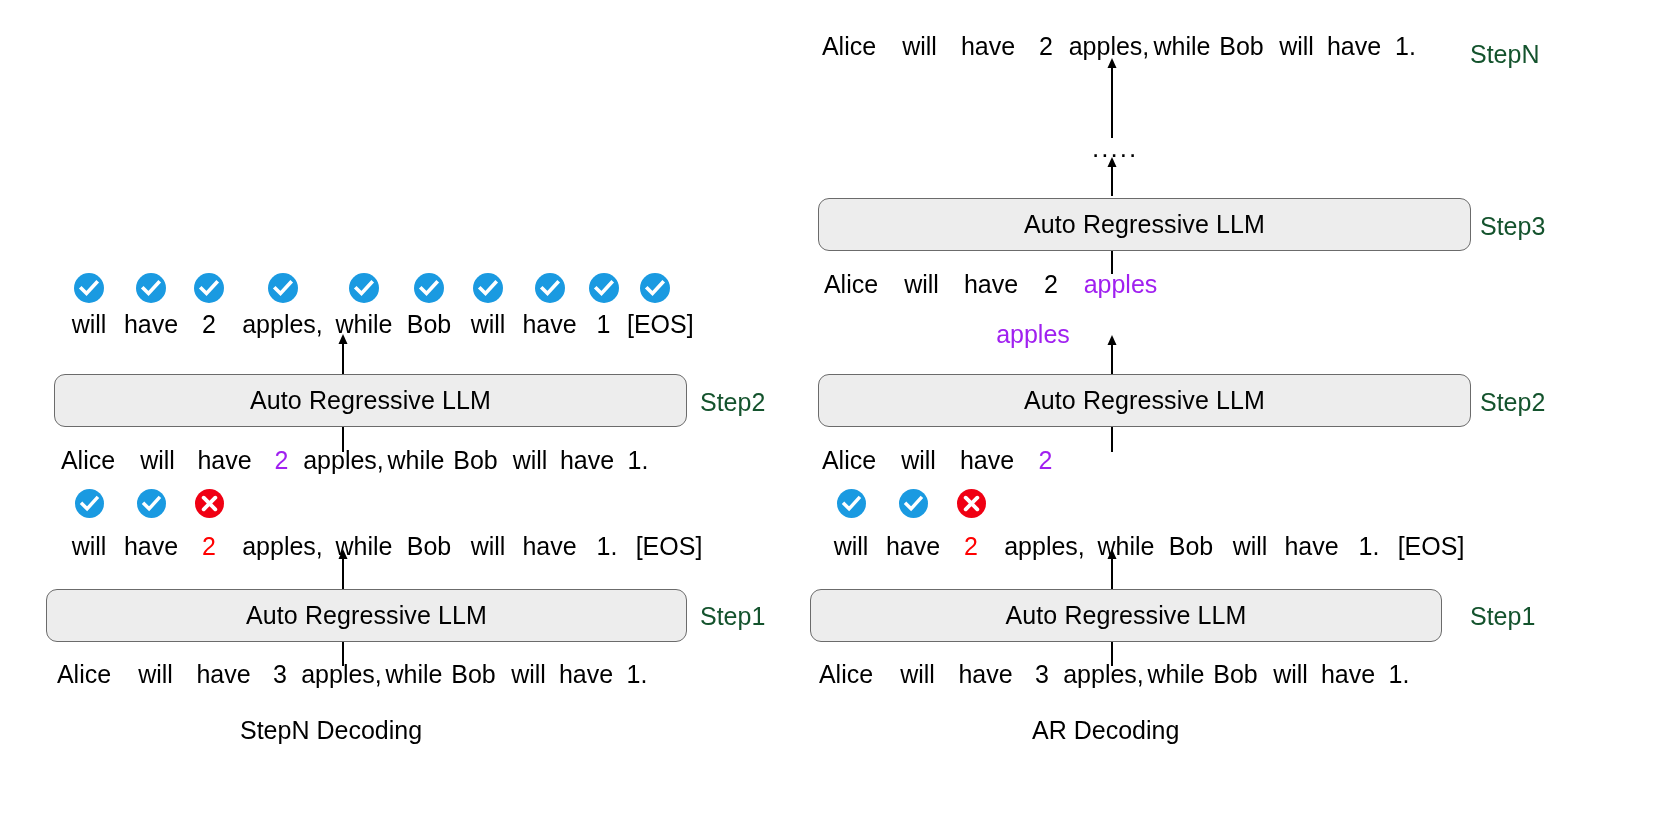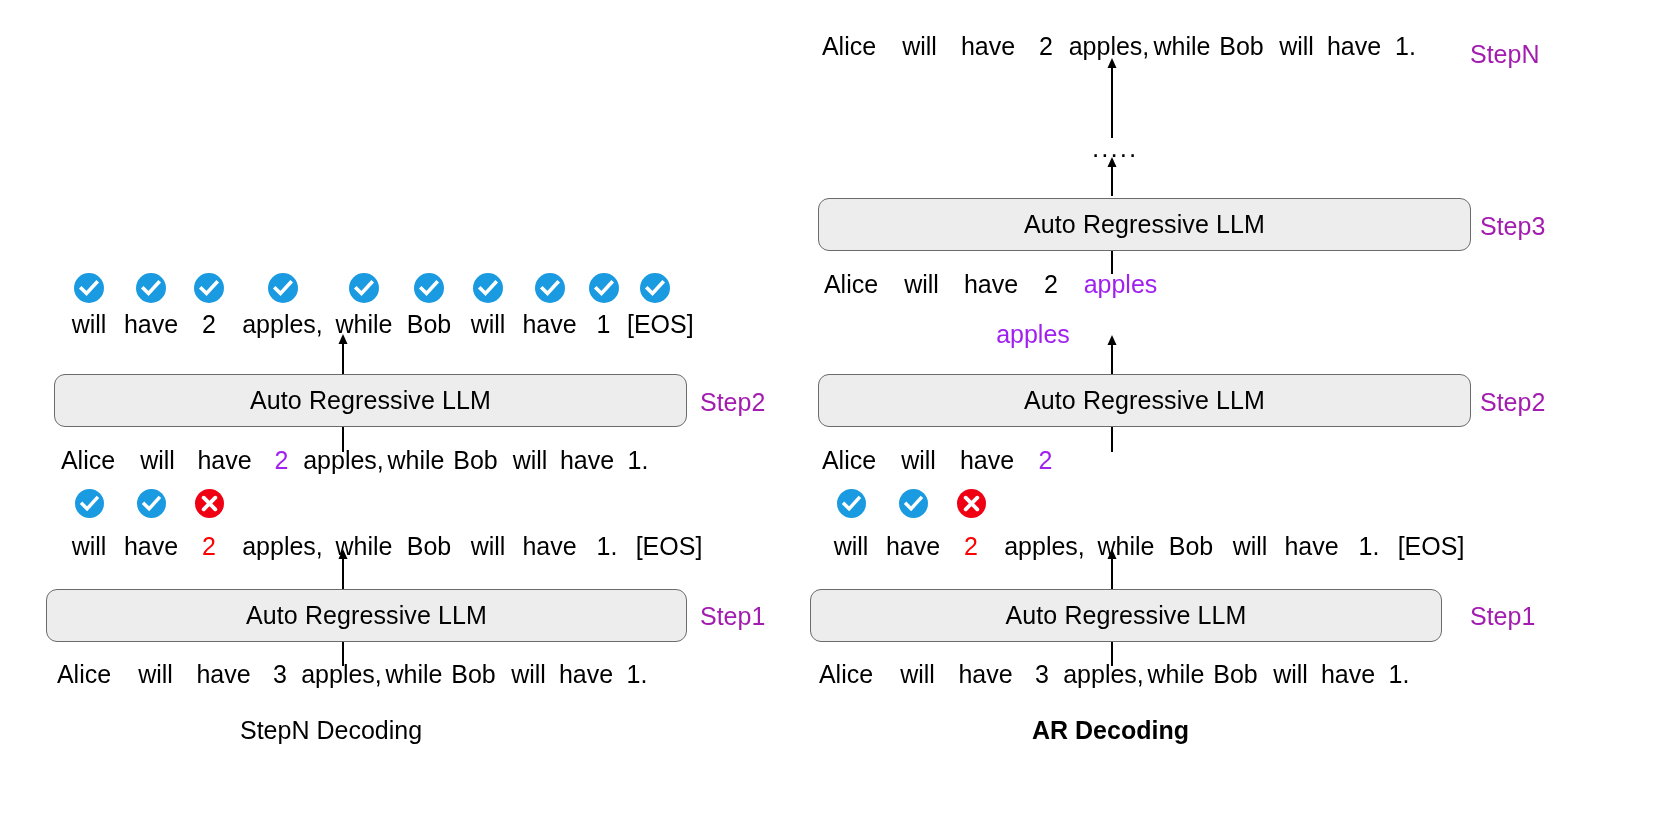--- a/index.html
+++ b/index.html
@@ -35,21 +35,21 @@
     font-size: 25px;
     color: #000;
     letter-spacing: 0.1px;
     white-space: nowrap;
   }
 
   
   .step-label {
     position: absolute;
     font-size: 25px;
-    color: #a21caf;
+    color: #14532d;
     white-space: nowrap;
   }
 
   
   .token-row {
     position: absolute;
     display: flex;
     align-items: baseline;
     white-space: nowrap;
     font-size: 25px;
@@ -421,15 +421,15 @@
     <span class="token" style="width:73px;">have</span>
     <span class="token" style="width:40px;">3</span>
     <span class="token" style="width:83px;">apples,</span>
     <span class="token" style="width:62px;">while</span>
     <span class="token" style="width:57px;">Bob</span>
     <span class="token" style="width:53px;">will</span>
     <span class="token" style="width:62px;">have</span>
     <span class="token" style="width:40px;">1.</span>
   </div>
 
-  <div class="caption" style="left:1032px; top:716px;font-weight:bold;">AR Decoding</div>
+  <div class="caption" style="left:1032px; top:716px;">AR Decoding</div>
 
 </div>
 
 </body></html>

